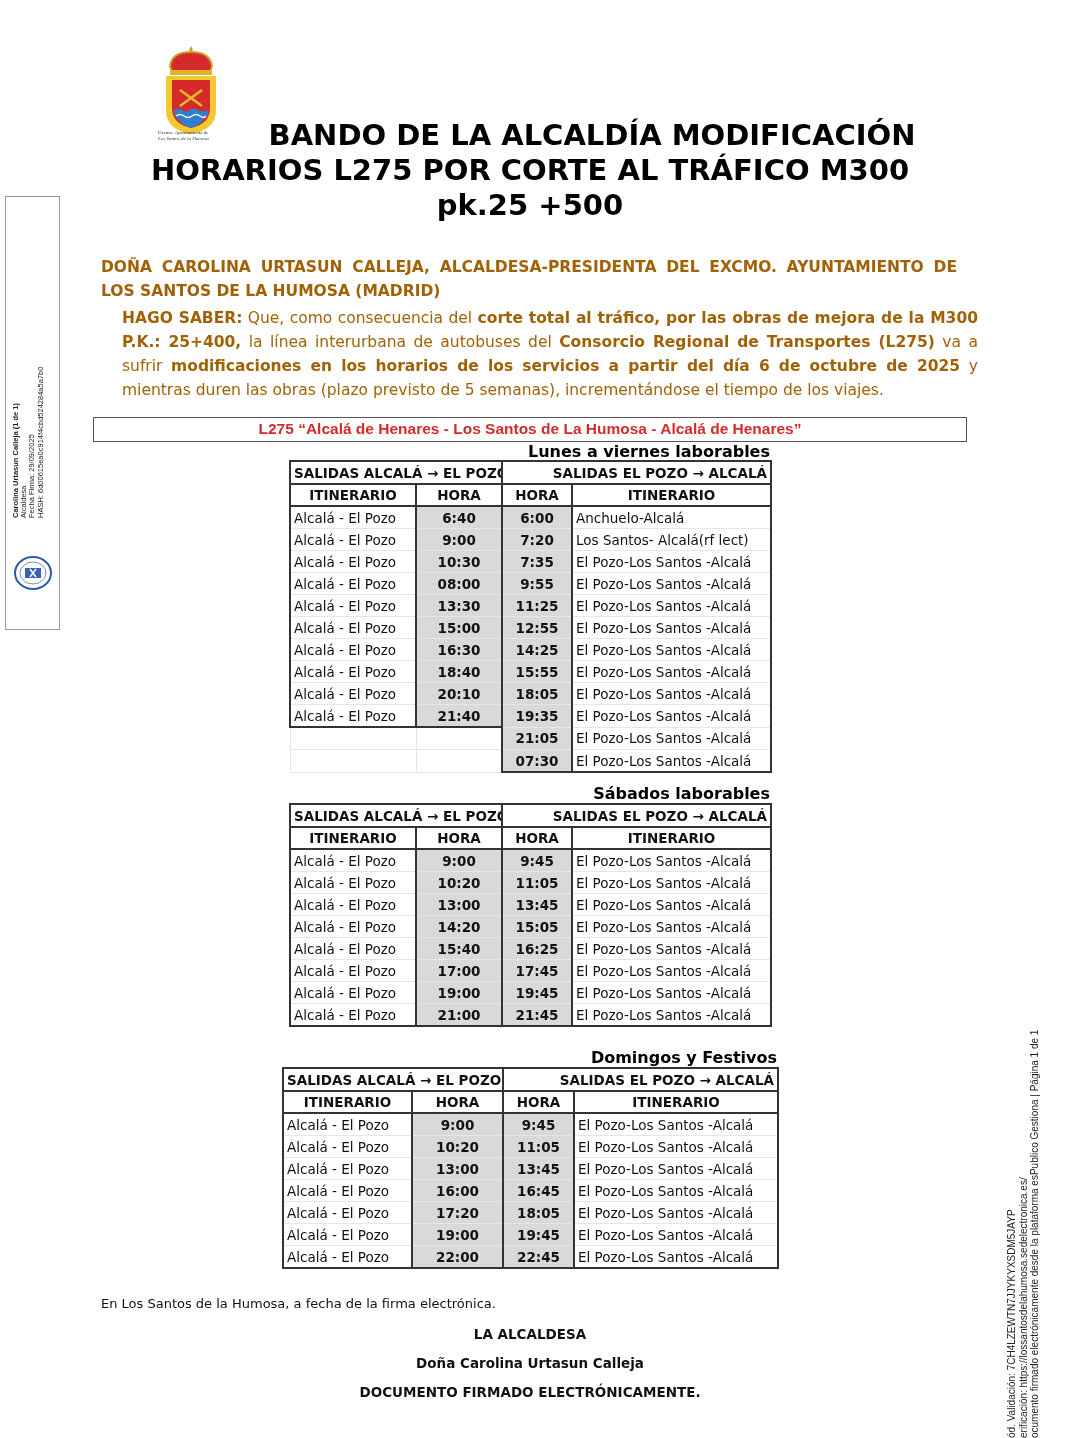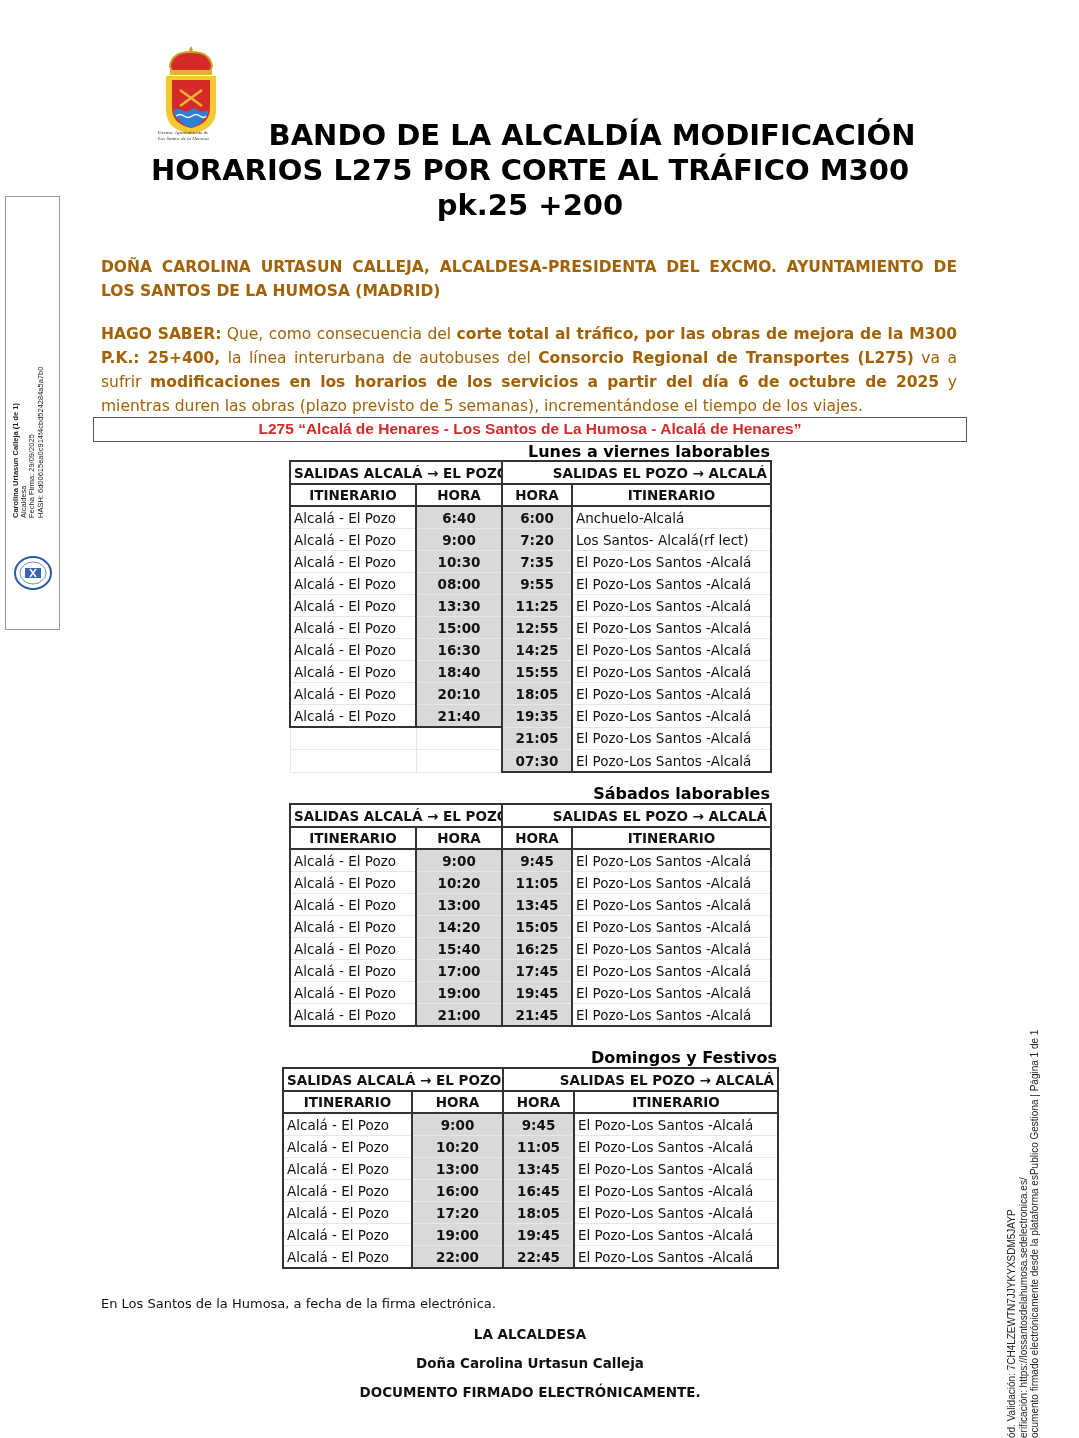--- a/index.html
+++ b/index.html
@@ -19,21 +19,21 @@
   .logo-caption { position: absolute; left: 158px; top: 130px; width: 66px; font-family: "Liberation Serif", serif; font-size: 5px; line-height: 6px; color: #333; text-align: left; }
 
   
   .title { position: absolute; left: 100px; top: 118px; width: 860px; text-align: center; font-family: "DejaVu Sans", sans-serif; font-weight: bold; font-size: 29px; line-height: 35px; color: #000; }
   .title .l1 { display: block; padding-left: 124px; }
 
   
   .para { position: absolute; left: 101px; width: 856px; font-family: "DejaVu Sans", sans-serif; font-size: 15.5px; line-height: 24px; text-align: justify; color: #a16207; }
   .para b { font-weight: bold; }
   .p1 { top: 255px; font-weight: bold; text-align-last: left; }
-  .p2 { top: 322px; }
+  .p2 { top: 306px; margin-left: 21px; }
 
   
   .banner { position: absolute; left: 93px; top: 417px; width: 874px; height: 25px; border: 1px solid #555; box-sizing: border-box; text-align: center; font-family: Liberation Sans, sans-serif; font-weight: bold; font-size: 15.5px; line-height: 21px; color: #d42a2a; }
 
   .section-title { position: absolute; text-align: right; font-family: "DejaVu Sans", sans-serif; font-weight: bold; font-size: 16px; line-height: 18px; color: #000; }
 
   
   table.tt { position: absolute; border-collapse: collapse; font-family: "DejaVu Sans", sans-serif; font-size: 13.5px; color: #111; table-layout: fixed; }
   table.tt td, table.tt th { padding: 0 3px; height: 21px; border: 1px solid #e6e6e6; white-space: nowrap; overflow: hidden; }
   table.tt .hdr1 th { border: 2px solid #333; font-weight: bold; font-size: 13.5px; height: 21px; text-align: left; }
@@ -85,21 +85,21 @@
   <path d="M31 38 v6 M28 41 h6" stroke="#d42a2a" stroke-width="1"></path>
 </svg>
 <div class="logo-caption">
   <div>Excmo. Ayuntamiento de</div>
   <div style="font-style: italic;">Los Santos de la Humosa</div>
 </div>
 
 <div class="title">
   <span class="l1">BANDO DE LA ALCALDÍA MODIFICACIÓN</span>
   <span style="display:block">HORARIOS L275 POR CORTE AL TRÁFICO M300</span>
-  <span style="display:block">pk.25 +200</span>
+  <span style="display:block">pk.25 +500</span>
 </div>
 
 <div class="para p1">DOÑA CAROLINA URTASUN CALLEJA, ALCALDESA-PRESIDENTA DEL EXCMO. AYUNTAMIENTO DE LOS SANTOS DE LA HUMOSA (MADRID)</div>
 <div class="para p2"><b>HAGO SABER:</b><span> Que, como consecuencia del </span><b>corte total al tráfico, por las obras de mejora de la M300 P.K.: 25+400,</b><span> la línea interurbana de autobuses del </span><b>Consorcio Regional de Transportes (L275)</b><span> va a sufrir </span><b>modificaciones en los horarios de los servicios a partir del día 6 de octubre de 2025</b><span> y mientras duren las obras (plazo previsto de 5 semanas), incrementándose el tiempo de los viajes.</span></div>
 
 <div class="banner">L275 “Alcalá de Henares - Los Santos de La Humosa - Alcalá de Henares”</div>
 
 <div class="section-title" style="left:290px; top:443px; width:480px;">Lunes a viernes laborables</div>
 <div class="section-title" style="left:290px; top:785px; width:480px;">Sábados laborables</div>
 <div class="section-title" style="left:283px; top:1049px; width:494px;">Domingos y Festivos</div>

